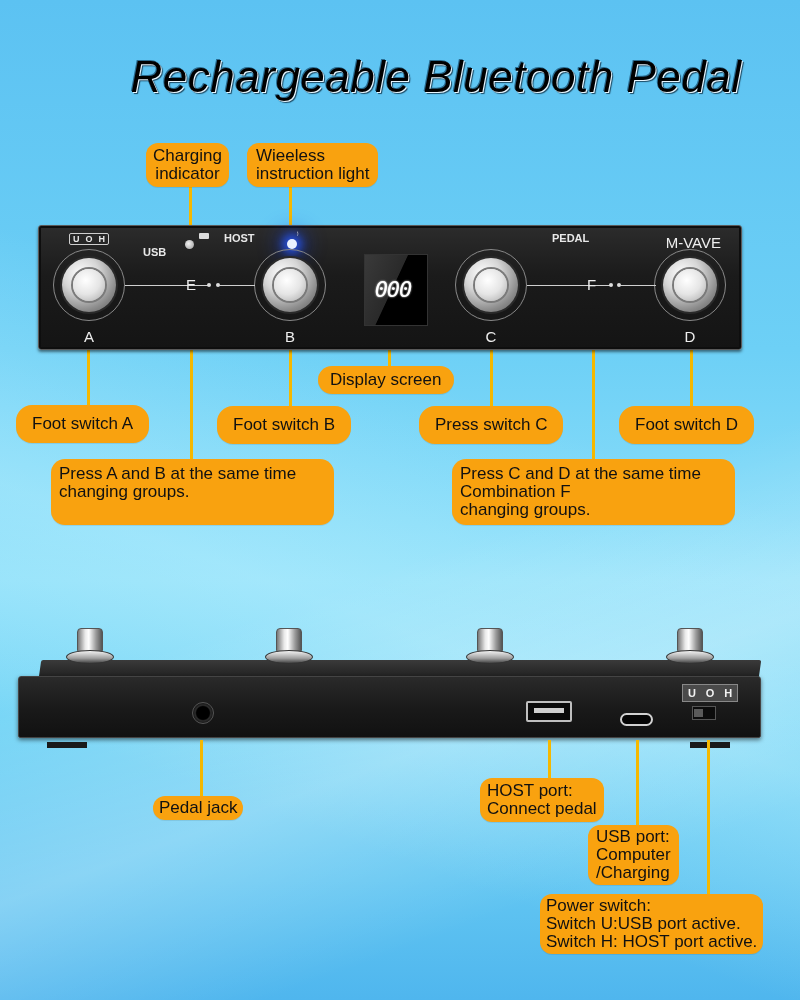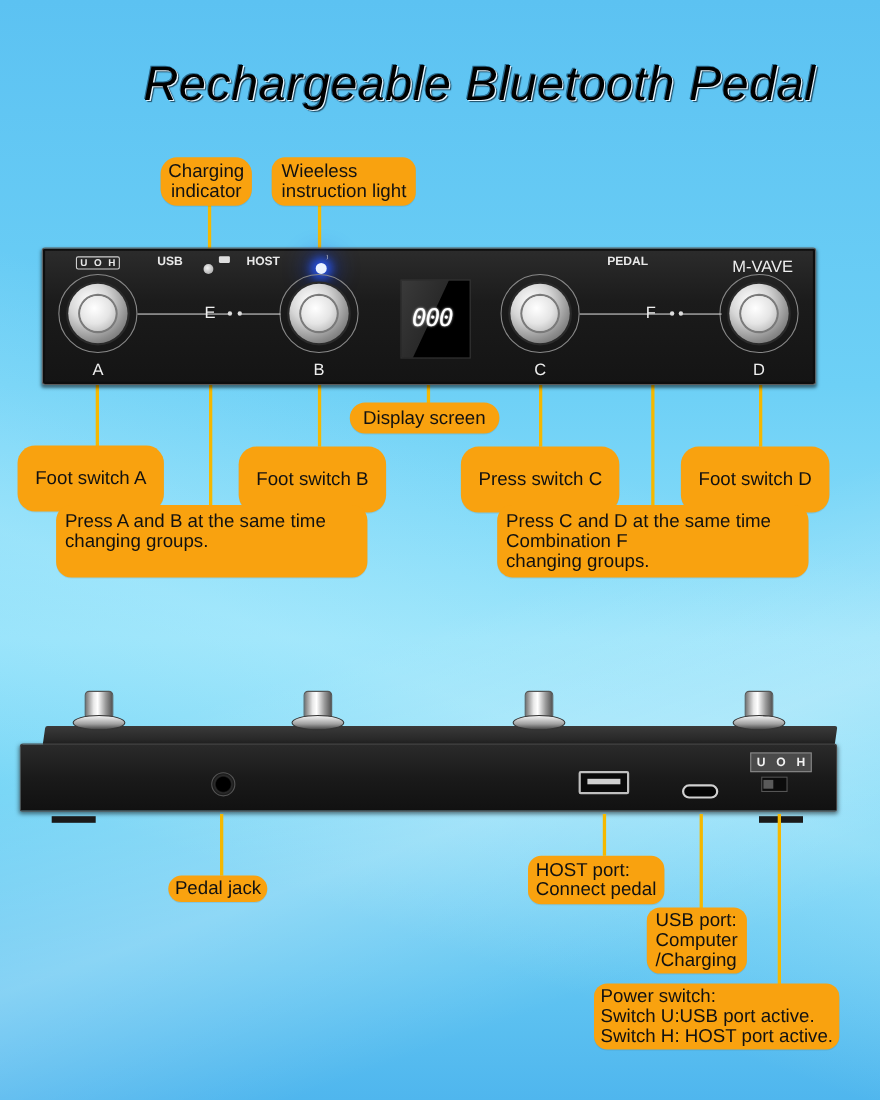--- a/index.html
+++ b/index.html
@@ -22,21 +22,21 @@
     margin-left: 36px;
   }
 
   
   .callout {
     position: absolute; background: #f9a20f; color: #111;
     border-radius: 12px; font-size: 17px; line-height: 18px;
     padding: 4px 10px; white-space: nowrap;
     box-shadow: 0 1px 0 rgba(0,0,0,0.08);
   }
-  .callout.pill { border-radius: 16px; padding: 21px 16px; }
+  .callout.pill { border-radius: 16px; padding: 10px 16px; }
   .callout.center { text-align: center; }
   .callout div { white-space: nowrap; }
 
   .lead { position: absolute; background: #f5b800; width: 3px; }
 
   
   .top-device {
     position: absolute; left: 38px; top: 225px; width: 704px; height: 125px;
     background: linear-gradient(180deg, #2c2c2c 0%, #1b1b1b 40%, #141414 100%);
     border: 1px solid #5a5a5a; border-radius: 3px;
@@ -148,36 +148,36 @@
 <div class="lead" style="left:189px; top:183px; height:44px;"></div>
 <div class="lead" style="left:289px; top:183px; height:44px;"></div>
 <div class="lead" style="left:87px; top:350px; height:56px;"></div>
 <div class="lead" style="left:190px; top:350px; height:110px;"></div>
 <div class="lead" style="left:289px; top:350px; height:56px;"></div>
 <div class="lead" style="left:388px; top:350px; height:18px;"></div>
 <div class="lead" style="left:490px; top:350px; height:56px;"></div>
 <div class="lead" style="left:592px; top:350px; height:110px;"></div>
 <div class="lead" style="left:690px; top:350px; height:56px;"></div>
 
-<div class="callout center" style="left:146px; top:143px; padding:4px 7px;border-radius:15px;">
+<div class="callout center" style="left:146px; top:143px; padding:4px 7px;">
   <div>Charging</div>
   <div>indicator</div>
 </div>
 <div class="callout" style="left:247px; top:143px; padding:4px 9px;">
   <div>Wieeless</div>
   <div>instruction light</div>
 </div>
 
 <div class="top-device">
   <div class="uoh">
     <span>U</span>
     <span>O</span>
     <span>H</span>
   </div>
-  <div class="dev-label" style="left:104px; top:6px;text-align:center;">USB</div>
+  <div class="dev-label" style="left:104px; top:20px;text-align:center;">USB</div>
   <div class="led charge"></div>
   <div class="batt-icon"></div>
   <div class="dev-label" style="left:185px; top:6px;">HOST</div>
   <div class="led wireless"></div>
   <div class="wifi-icon">◝</div>
   <div class="dev-label" style="left:513px; top:6px;">PEDAL</div>
   <div class="brand">M-VAVE</div>
 
   <div class="switch" style="left:14px;">
       <div class="hex"></div>

